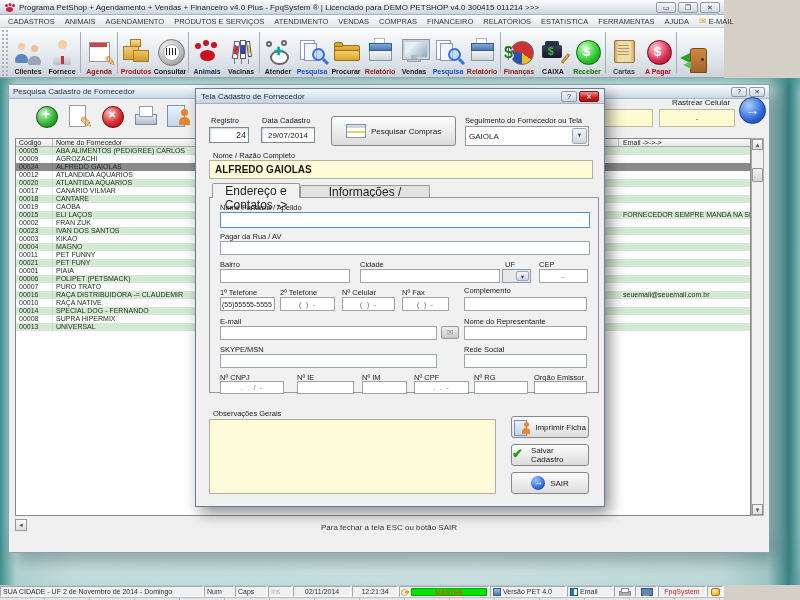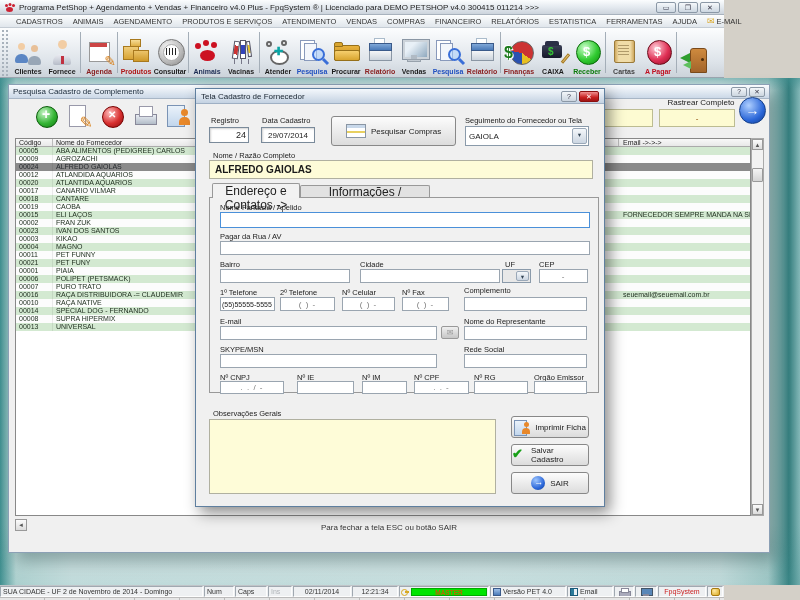--- a/index.html
+++ b/index.html
@@ -10,21 +10,21 @@
 
 .titlebar{position:absolute;top:0;left:0;right:0;height:15px;background:linear-gradient(#fbfdfe,#e2e8ee 55%,#ccd4dc);border-bottom:1px solid #a8b2bd;display:flex;align-items:center;padding:0 4px;z-index:50}
 .app-icon{width:11px;height:11px;position:relative;flex:0 0 auto}
 .app-icon::before{content:"";position:absolute;left:2px;top:5px;width:7px;height:5px;border-radius:50%;background:#cc2233}
 .app-icon::after{content:"";position:absolute;left:1px;top:2px;width:3px;height:3px;border-radius:50%;background:#cc2233;box-shadow:3.5px -1px 0 #cc2233,7px 0 0 #cc2233}
 .title-text{font-size:8px;color:#222;margin-left:4px;white-space:nowrap;overflow:hidden}
 .win-controls{margin-left:auto;display:flex;gap:2px}
 .wbtn{width:20px;height:11px;font-size:7px;line-height:9px;text-align:center;color:#334;background:linear-gradient(#f5f8fb,#cdd7e1);border:1px solid #8b98a6;border-radius:2px}
 
 
-.menubar{position:absolute;top:15px;left:0;right:0;height:13px;background:linear-gradient(#fdfefe,#e0e6ec);border-bottom:1px solid #c4ccd4;display:flex;align-items:center;padding-left:11px;z-index:50}
+.menubar{position:absolute;top:15px;left:0;right:0;height:13px;background:linear-gradient(#fdfefe,#e0e6ec);border-bottom:1px solid #c4ccd4;display:flex;align-items:center;padding-left:3px;z-index:50}
 .menu-item{font-size:7.5px;color:#333;padding:0 5px;white-space:nowrap;display:flex;align-items:center}
 .menu-email-icon{color:#d9a520;font-size:9px;margin-right:2px}
 
 
 .toolbar{position:absolute;top:28px;left:0;right:0;height:50px;background:linear-gradient(#fcfdfe,#dde3e9 70%,#ccd3da);border-bottom:1px solid #9aa4ae;display:flex;align-items:stretch;padding-left:11px;z-index:50}
 .toolbar::before{content:"";position:absolute;left:0;top:0;bottom:0;width:9px;background:radial-gradient(#a8b2bc 1px,transparent 1.2px) 1px 1px/4px 4px}
 .tb-item{width:34px;display:flex;flex-direction:column;align-items:center;justify-content:flex-end;padding:2px 0 1px}
 .tb-label{font-size:7px;font-weight:bold;line-height:9px;white-space:nowrap}
 .tb-sep{width:1px;background:#a4aeb8;margin:4px 1px;flex:0 0 1px}
 .icon{width:32px;height:30px;position:relative;flex:0 0 auto}
@@ -384,39 +384,39 @@
           <i></i>
         </span>
         <span class="tb-label" style="color: rgb(28, 28, 28);"></span>
       </div>
     </div>
 
   <div class="mdi">
 
     <div class="swin">
       <div class="swin-title">
-        <span>Pesquisa Cadastro de Complemento</span>
+        <span>Pesquisa Cadastro de Fornecedor</span>
         <span style="margin-left:auto;display:flex">
           <span class="sbtn">?</span>
           <span class="sbtn">✕</span>
         </span>
       </div>
 
       <div class="pw-icons">
         <span class="pwi pw-add"></span>
         <span class="pwi pw-edit"></span>
         <span class="pwi pw-del"></span>
         <span class="pwi pw-print"></span>
         <span class="pwi pw-user">
             <b></b>
           </span>
       </div>
 
       <div class="yfield" style="left:532px;top:24px;width:112px;height:18px"></div>
-      <div class="rastlabel" style="left:652px;top:13px;width:80px;text-align:center">Rastrear Completo</div>
+      <div class="rastlabel" style="left:652px;top:13px;width:80px;text-align:center">Rastrear Celular</div>
       <div class="yfield" style="left:650px;top:24px;width:76px;height:18px">-</div>
       <div class="go-big" style="left:730px;top:12px">→</div>
 
       <div class="grid">
         <div class="grid-header">
           <span class="gh-code">Código</span>
           <span class="gh-name">Nome do Fornecedor</span>
           <span class="gh-email">Email -&gt;-&gt;-&gt;</span>
         </div>
         <div id="gridrows">

